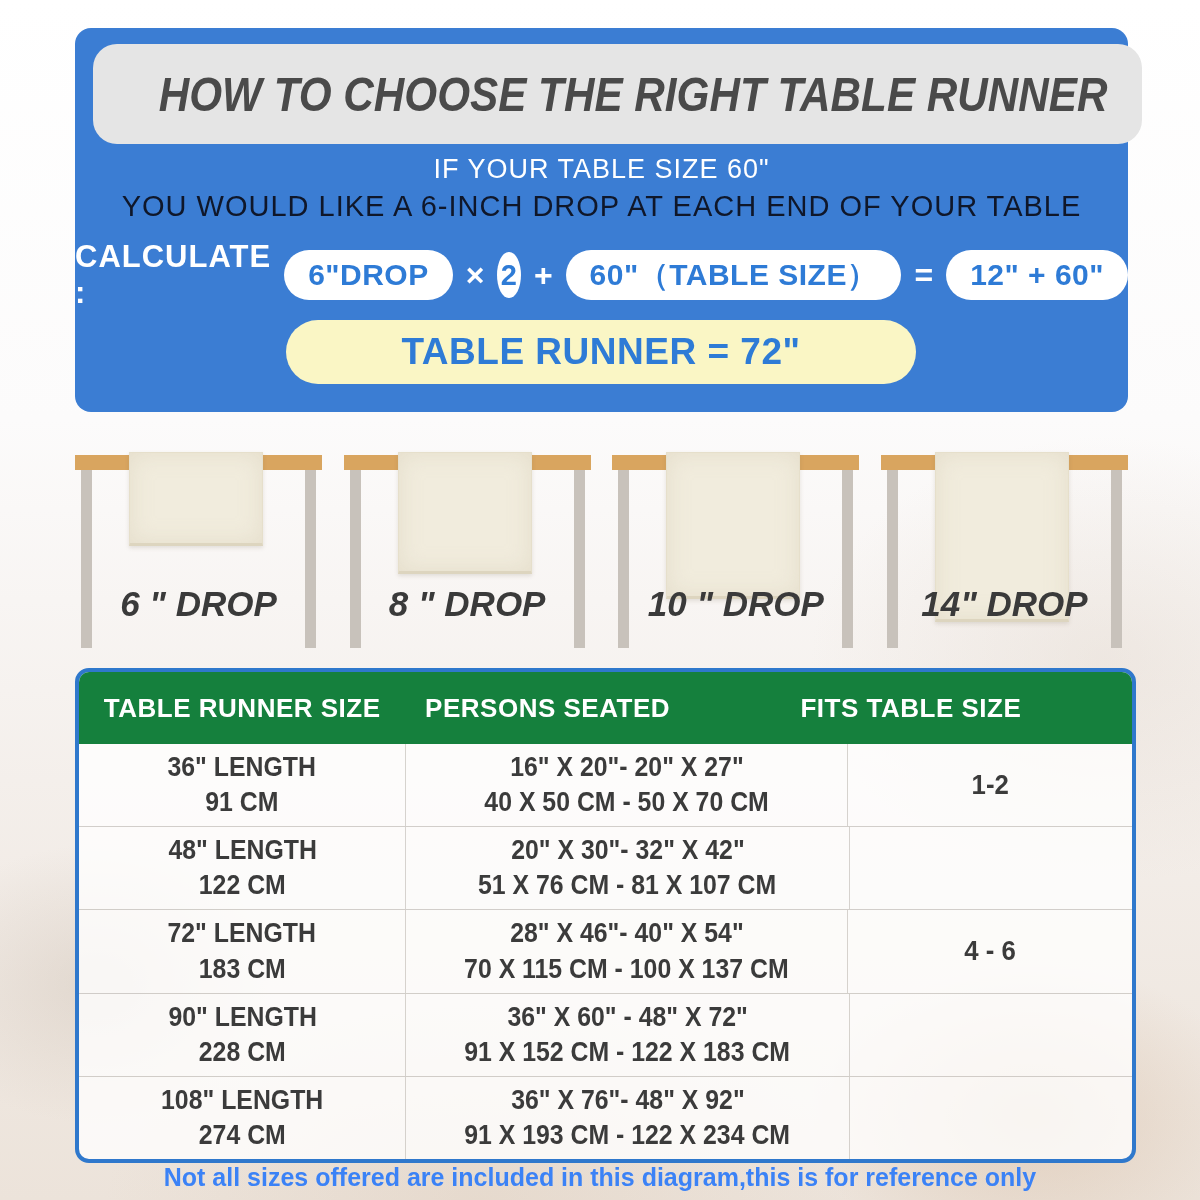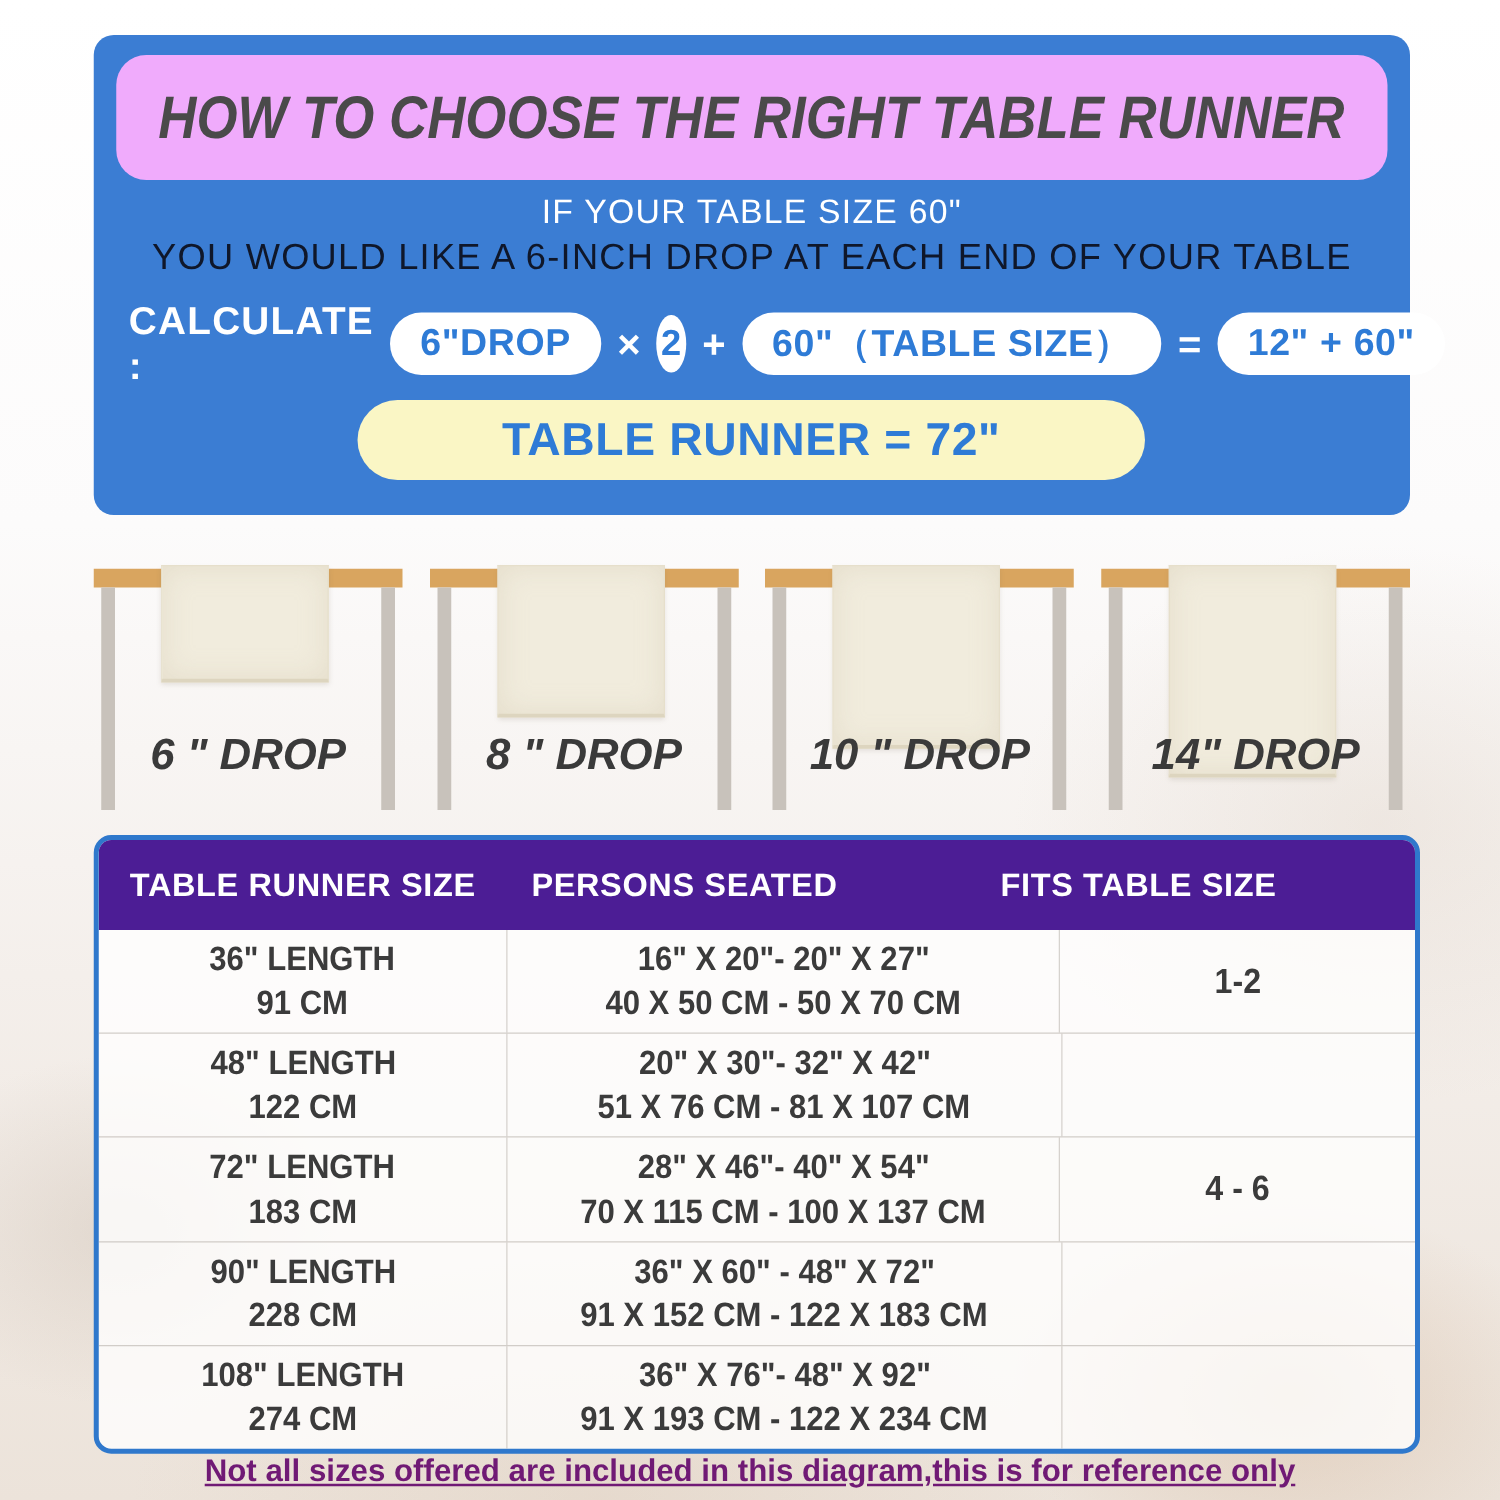--- a/index.html
+++ b/index.html
@@ -17,33 +17,33 @@
   .abs{position:absolute;}
   .cond{transform:scaleX(0.92);transform-origin:center;white-space:nowrap;}
 
   
   .banner{
     left:75px;top:28px;width:1053px;height:384px;
     background:#3b7dd3;border-radius:16px;
   }
   .title-box{
     left:18px;top:16px;width:1017px;height:100px;
-    background:#f0abfc;border-radius:24px;
-    display:flex;align-items:center;justify-content:center;
+    background:#e5e5e5;border-radius:24px;
+    display:flex;align-items:center;justify-content:center;padding-left:32px;
   }
   .title{
     font-size:48px;font-weight:800;font-style:italic;color:#4a4a4a;
     letter-spacing:0px;transform:scaleX(0.88);white-space:nowrap;
   }
   .sub1{left:0;top:126px;width:100%;text-align:center;color:#ffffff;font-size:27px;letter-spacing:1px;}
   .sub2{left:0;top:162px;width:100%;text-align:center;color:#0f172a;font-size:29px;letter-spacing:1px;}
 
   .calc-row{
     left:0;top:222px;width:100%;height:50px;
-    display:flex;align-items:center;justify-content:center;gap:13px;padding-left:28px;
+    display:flex;align-items:center;justify-content:center;gap:13px;
   }
   .calc-label{color:#ffffff;font-size:31px;font-weight:800;letter-spacing:1px;}
   .pill{
     background:#ffffff;border-radius:27px;height:50px;
     display:flex;align-items:center;justify-content:center;
     padding:0 24px;color:#2e7bd6;font-size:30px;font-weight:800;letter-spacing:0.5px;
     white-space:nowrap;
   }
   .op{color:#ffffff;font-size:32px;font-weight:800;}
   .circle{
@@ -78,36 +78,36 @@
   }
 
   
   .size-table{
     left:75px;top:668px;width:1053px;height:487px;
     border:4px solid #2f78cc;border-radius:14px;overflow:hidden;
     background:rgba(255,255,255,0.78);
     display:flex;flex-direction:column;
   }
   .thead{
-    height:72px;flex:0 0 72px;background:#4c1d95;display:flex;align-items:center;
+    height:72px;flex:0 0 72px;background:#15803d;display:flex;align-items:center;
   }
   .th{color:#ffffff;font-size:26px;font-weight:800;letter-spacing:0.5px;text-align:center;}
   .c1{width:31%;} .c2{width:42%;} .c3{width:27%;}
   .tbody{flex:1;display:flex;flex-direction:column;}
   .tr{flex:1;display:flex;align-items:center;border-top:1px solid rgba(175,170,162,0.55);}
   .tr:first-child{border-top:none;}
   .td{display:flex;flex-direction:column;align-items:center;justify-content:center;
       color:#3b3b3b;font-weight:700;line-height:1.3;height:100%;}
   .td .ln{font-size:27px;}
   .td.c2{border-left:1px solid rgba(175,170,162,0.5);border-right:1px solid rgba(175,170,162,0.5);}
   .td.c3 .ln{font-size:28px;}
 
   .footnote{
     left:0;top:1163px;width:100%;text-align:center;
-    font-size:25px;font-weight:700;color:#701a75;text-decoration:underline;
+    font-size:25px;font-weight:700;color:#3b82f6;
   }
 </style>
 </head>
 <body>
 
 <div class="abs banner">
   <div class="abs title-box">
     <div class="title">HOW TO CHOOSE THE RIGHT TABLE RUNNER</div>
   </div>
   <div class="abs sub1">

